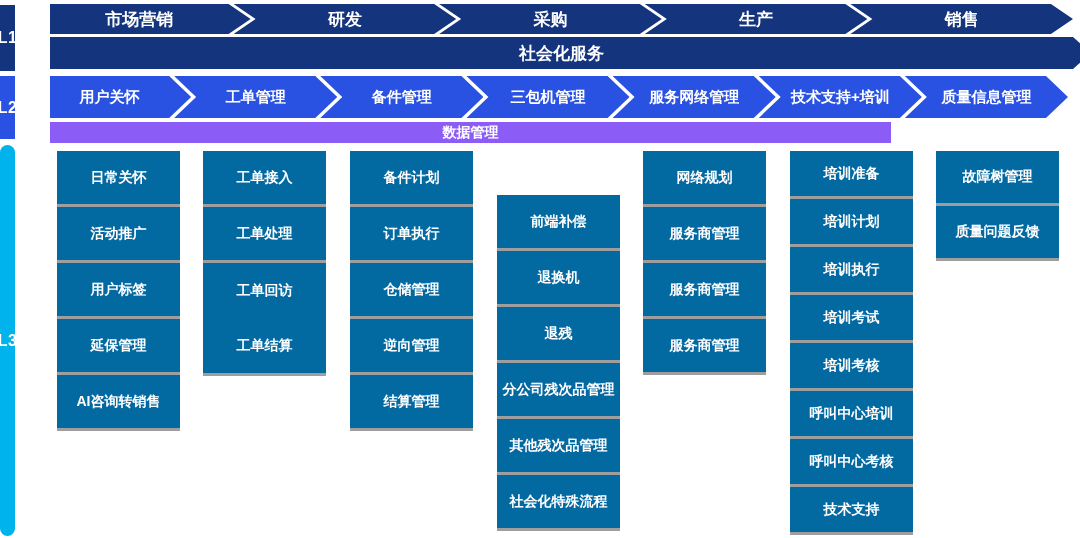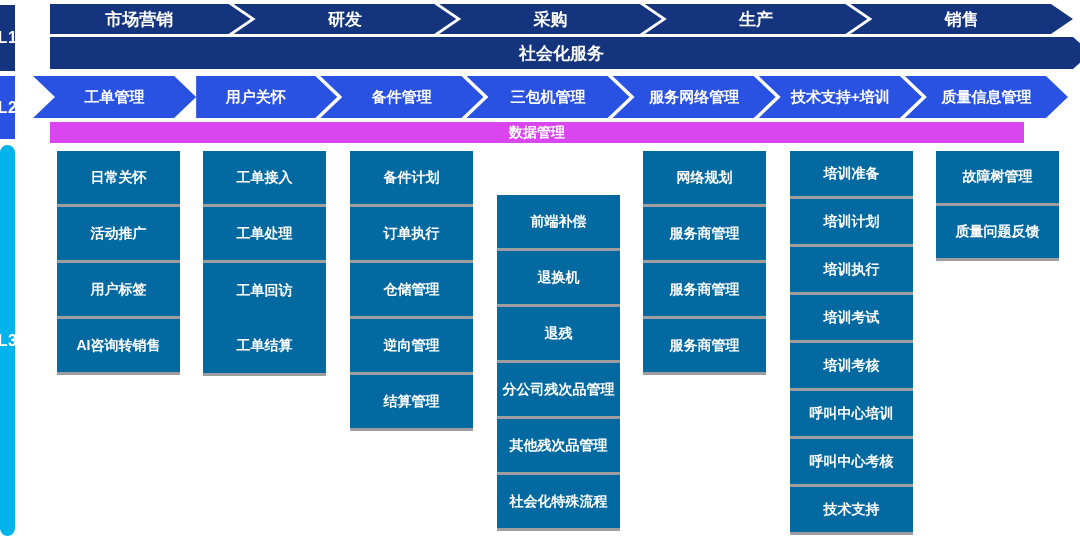--- a/index.html
+++ b/index.html
@@ -47,21 +47,21 @@
   .bar{
     position:absolute;left:50px;
     display:flex;align-items:center;justify-content:center;
     white-space:nowrap;
   }
   #bar-social{
     top:37px;width:1023px;height:32px;background:#14347E;font-size:17px;
     clip-path:polygon(0 0,calc(100% - 18px) 0,100% 50%,calc(100% - 18px) 100%,0 100%);
     padding-right:18px;
   }
-  #bar-data{top:122px;width:974px;height:21px;background:#d946ef;font-size:14px;}
+  #bar-data{top:122px;width:841px;height:21px;background:#8b5cf6;font-size:14px;}
 
   
   .l3col{position:absolute;top:151px;width:123px;display:flex;flex-direction:column;}
   #col-0{left:57px;}  #col-1{left:203px;} #col-2{left:350px;}
   #col-3{left:497px;margin-top:44px;} #col-4{left:643px;} #col-5{left:790px;} #col-6{left:936px;}
   .l3-box{
     background:#0369a1;display:flex;align-items:center;justify-content:center;
     font-size:14px;text-align:left;line-height:1.1;
     margin-bottom:3px;box-shadow:0 3px 0 rgba(40,40,40,0.45);
     white-space:nowrap;
@@ -85,35 +85,36 @@
     <div class="chev navy first">市场营销</div>
     <div class="chev navy mid">研发</div>
     <div class="chev navy mid">采购</div>
     <div class="chev navy mid">生产</div>
     <div class="chev navy mid">销售</div>
   </div>
 
   <div class="bar" id="bar-social">社会化服务</div>
 
   <div class="chevrow" id="l2-row">
+    <div class="chev royal first">用户关怀</div>
     <div class="chev royal mid">工单管理</div>
-    <div class="chev royal first">用户关怀</div>
     <div class="chev royal mid">备件管理</div>
     <div class="chev royal mid">三包机管理</div>
     <div class="chev royal mid">服务网络管理</div>
     <div class="chev royal mid">技术支持+培训</div>
     <div class="chev royal mid">质量信息管理</div>
   </div>
 
   <div class="bar" id="bar-data">数据管理</div>
 
   <div class="l3col" id="col-0">
     <div class="l3-box h53">日常关怀</div>
     <div class="l3-box h53">活动推广</div>
     <div class="l3-box h53">用户标签</div>
+    <div class="l3-box h53">延保管理</div>
     <div class="l3-box h53">AI咨询转销售</div>
   </div>
 
   <div class="l3col" id="col-1">
     <div class="l3-box h53">工单接入</div>
     <div class="l3-box h53">工单处理</div>
     <div class="l3-box h55 joined">工单回访</div>
     <div class="l3-box h55">工单结算</div>
   </div>
 

